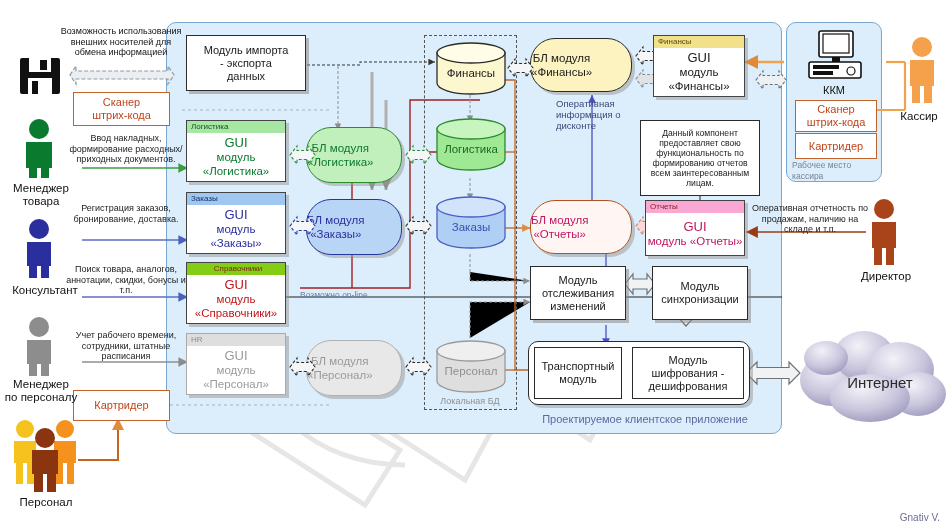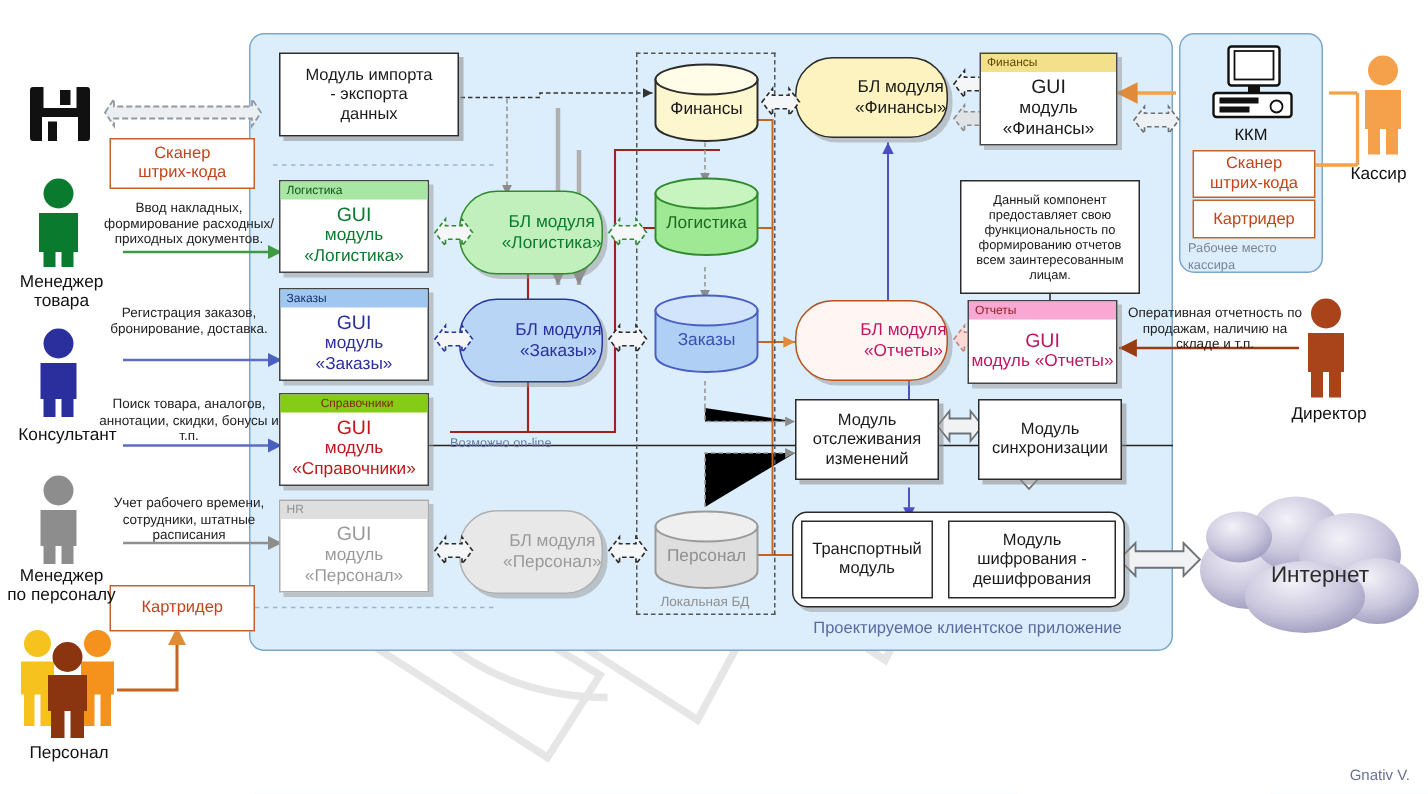--- a/index.html
+++ b/index.html
@@ -27,21 +27,21 @@
   
   .gui{background:#fff;border:1px solid #444;display:flex;flex-direction:column;
        box-shadow:3px 3px 0 rgba(150,150,150,.5);}
   .gui .hdr{height:12px;font-size:8px;line-height:12px;padding-left:4px;
             color:#333;text-align:left;overflow:hidden;white-space:nowrap;}
   .gui .bdy{flex:1;display:flex;flex-direction:column;align-items:center;
             justify-content:center;font-size:11.5px;line-height:14px;}
   .gui .bdy .big{font-size:13px;}
 
   
-  .bl{display:flex;align-items:center;justify-content:flex-end;text-align:center;
+  .bl{display:flex;align-items:center;justify-content:flex-start;text-align:center;
       font-size:11.5px;line-height:14px;box-shadow:3px 3px 0 rgba(150,150,150,.5);border-radius:25px;}
 
   
   .cyl{position:absolute;}
   .cyl .lbl{position:absolute;left:0;top:50%;width:100%;transform:translateY(-50%);
             text-align:center;font-size:11.5px;}
 
   
   .dbgroup{border:1.5px dashed #555;}
 
@@ -150,20 +150,21 @@
 
     <path d="M905 62 L886 62" fill="none" stroke="#f0a24c" stroke-width="2.2"></path>
     <path d="M905 62 L905 110" fill="none" stroke="#f0a24c" stroke-width="2.2"></path>
     <path d="M905 110 L858 110" fill="none" stroke="#f0a24c" stroke-width="2.2" marker-end="url(#ah-orange)"></path>
 
     <path d="M866 232 L746 232" fill="none" stroke="#9a3c12" stroke-width="1.7" marker-end="url(#ah-brown)"></path>
 
     <path d="M78 460 L118 460 L118 418" fill="none" stroke="#c4641f" stroke-width="2" marker-end="url(#ah-orange)"></path>
   </svg>
 
+  <div class="note" style="left:56px;top:26px;width:130px;font-size:9px;color:#111;">Возможность использования внешних носителей для обмена информацией</div>
 
   <svg style="left:18px;top:56px;" width="44" height="40">
     <rect x="2" y="2" width="40" height="36" rx="2" fill="#111"></rect>
     <rect x="11" y="2" width="22" height="14" fill="#fff"></rect>
     <rect x="22" y="4" width="7" height="10" fill="#111"></rect>
     <rect x="10" y="22" width="24" height="16" fill="#fff"></rect>
     <rect x="14" y="25" width="6" height="13" fill="#111"></rect>
   </svg>
 
   <svg style="left:62px;top:62px;" width="120" height="26">
@@ -411,20 +412,21 @@
   </div>
 
   <div class="abs gui" style="left:645px;top:200px;width:100px;height:56px;">
     <div class="hdr" style="background:#f9a8d4;color:#8a1a18;">Отчеты</div>
     <div class="bdy" style="color:#c01560;">
       <div class="big">GUI</div>
       <div>модуль «Отчеты»</div>
     </div>
   </div>
 
+  <div class="cap" style="left:556px;top:98px;width:76px;text-align:left;">Оперативная информация о дисконте</div>
 
   <div class="abs box shadowbox" style="left:530px;top:266px;width:96px;height:54px;">
     <div>Модуль</div>
     <div>отслеживания</div>
     <div>изменений</div>
   </div>
 
   <div class="abs box shadowbox" style="left:652px;top:266px;width:96px;height:54px;">
     <div>Модуль</div>
     <div>синхронизации</div>

